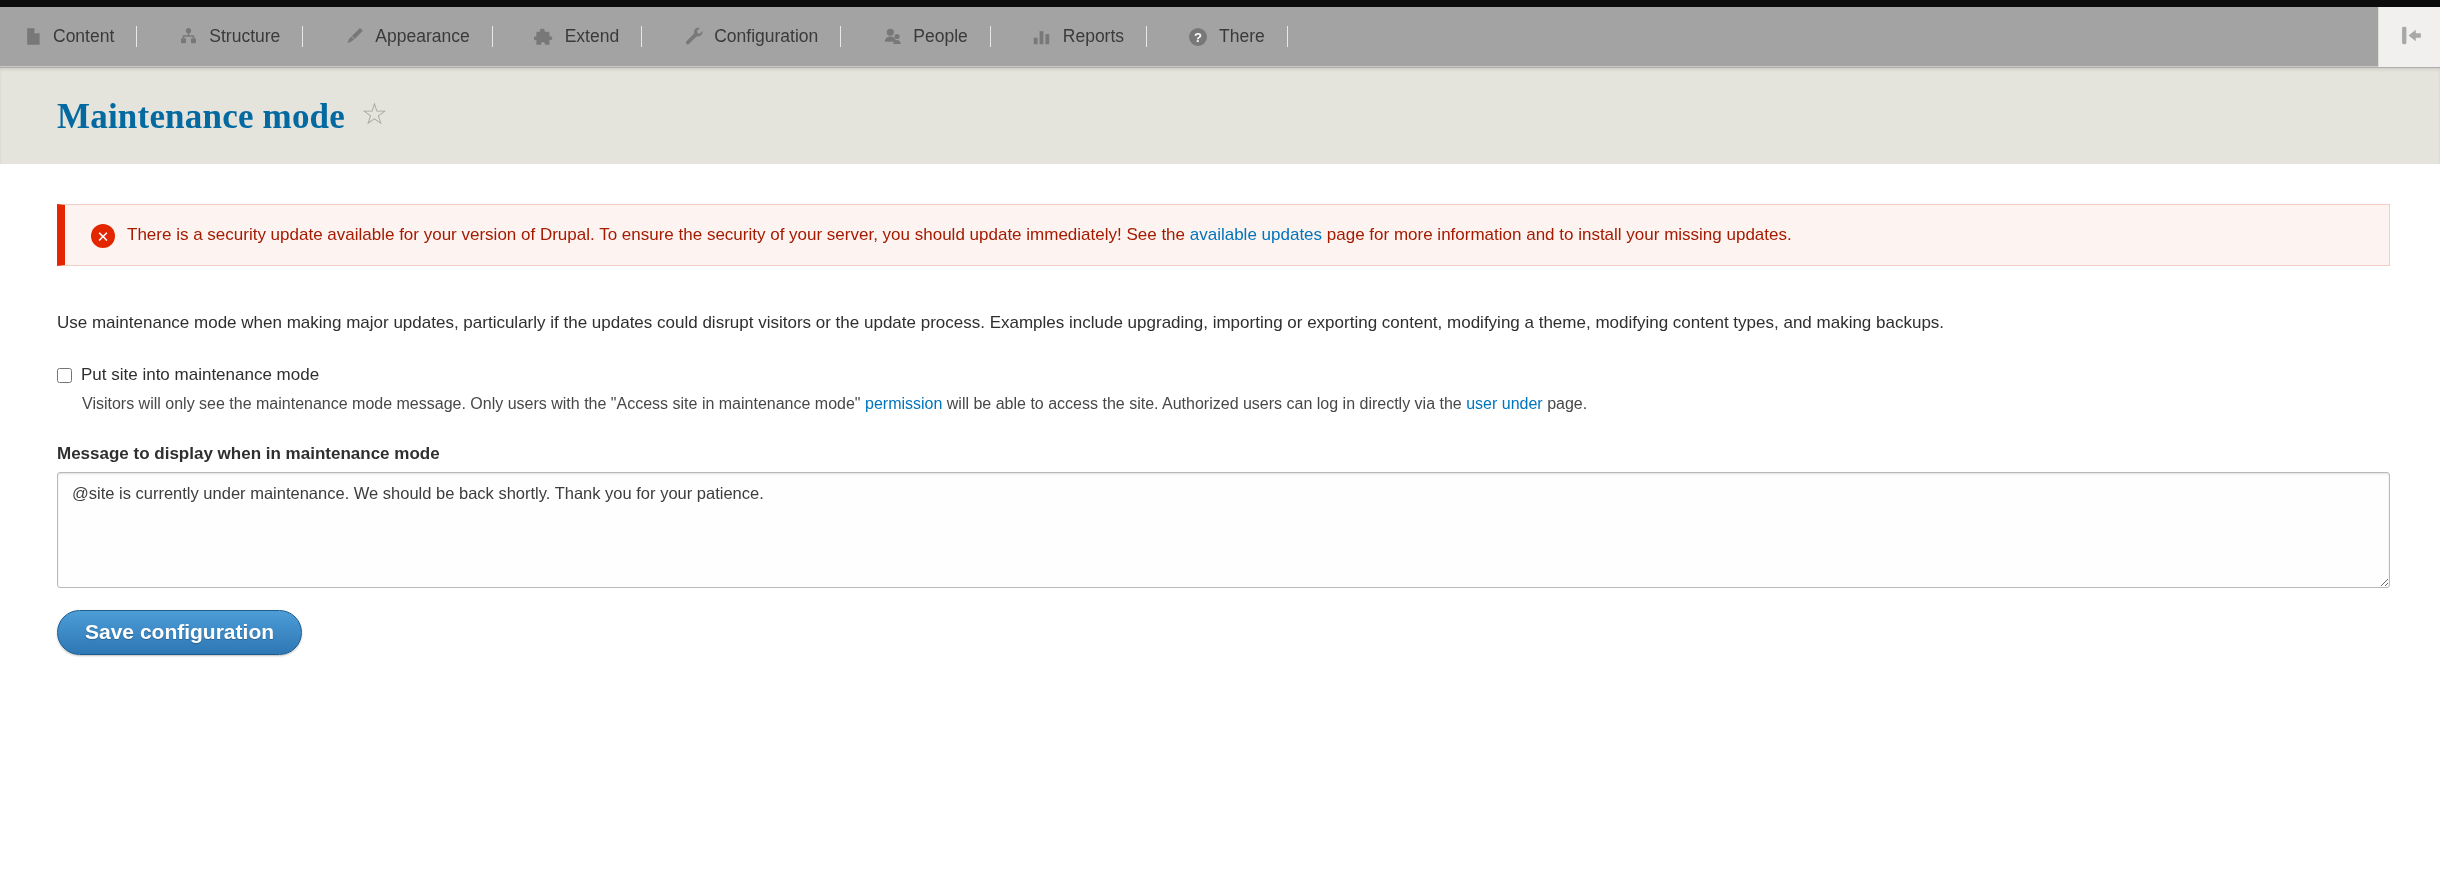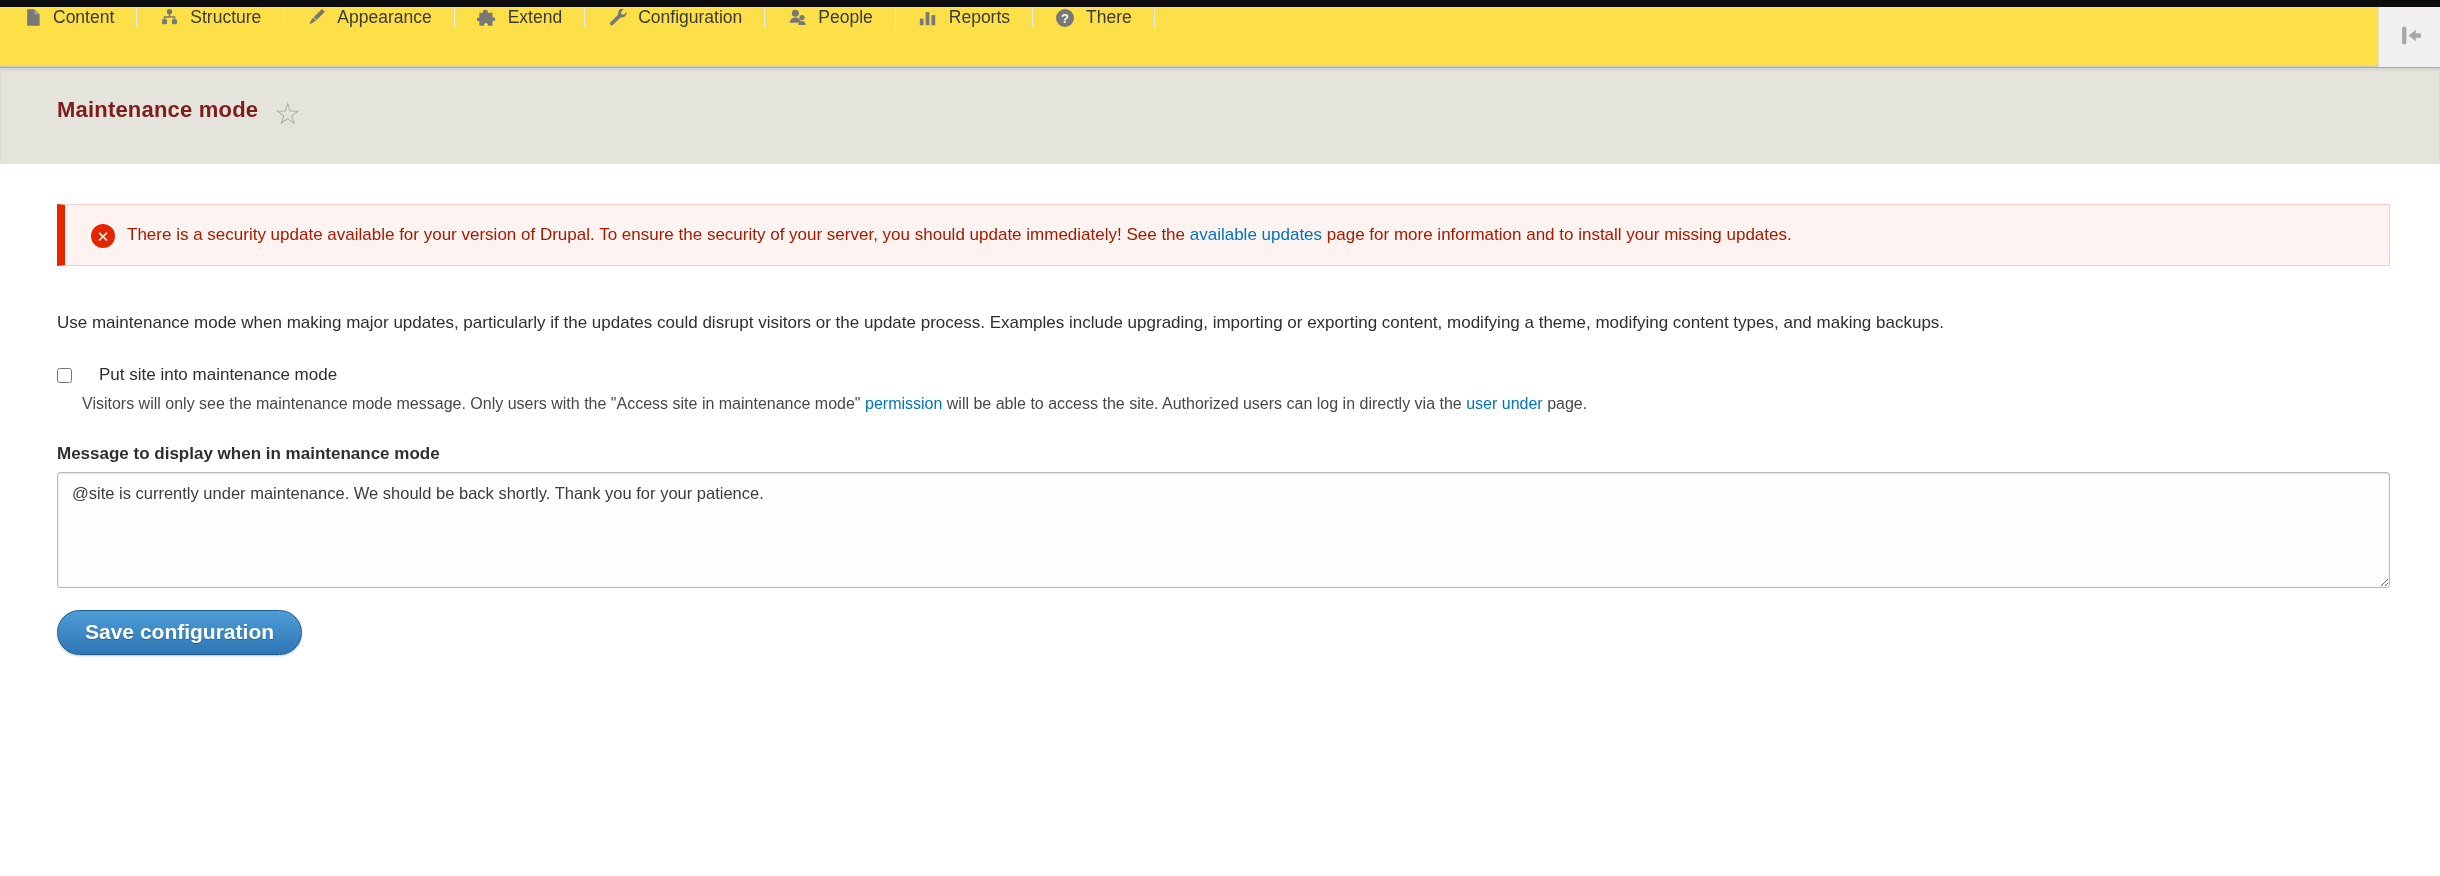--- a/index.html
+++ b/index.html
@@ -10,24 +10,25 @@
     min-height: 876px;
   }
 
   
   .top-strip { height: 7px; background: #0c0c0c; width: 100%; }
 
   
   .toolbar {
     position: relative;
     height: 60px;
-    background: #fde047;
+    background: #a3a3a3;
     border-bottom: 1px solid #c9c9c5;
     display: flex;
-    align-items: flex-start;
+    align-items: center;
+    gap: 19px;
   }
   .toolbar-tab {
     display: flex;
     align-items: center;
     gap: 11px;
     padding: 0 22px;
     border-right: 1px solid #e8e8e8;
     font-size: 17.5px;
     color: #3a3a3a;
     cursor: pointer;
@@ -50,24 +51,25 @@
   .page-header {
     height: 97px;
     background: #e4e3dc;
     border-top: 1px solid #aeada7;
     box-shadow: inset 0 2px 3px rgba(0,0,0,0.08);
     padding: 29px 0 0 57px;
     display: flex;
     align-items: flex-start;
   }
   .page-title {
-    font-size: 22px;
+    font-size: 35px;
     font-weight: bold;
-    color: #7f1d1d;
+    color: #0369a1;
     letter-spacing: 0.2px;
+    font-family: Liberation Serif, serif;
   }
   .star-toggle {
     font-size: 30px;
     line-height: 34px;
     color: #a7a79d;
     margin-left: 16px;
     cursor: pointer;
     user-select: none;
   }
 
@@ -118,21 +120,21 @@
     font-size: 17px;
     line-height: 33px;
     color: #2f2f2f;
   }
 
   
   .checkbox-row {
     margin-top: 26px;
     display: flex;
     align-items: center;
-    gap: 27px;
+    gap: 9px;
     font-size: 17px;
     color: #2f2f2f;
   }
   .checkbox-row input { width: 15px; height: 15px; cursor: pointer; }
   .checkbox-row label { cursor: pointer; }
   .description {
     margin: 7px 0 0 25px;
     font-size: 16px;
     line-height: 24px;
     color: #484848;

